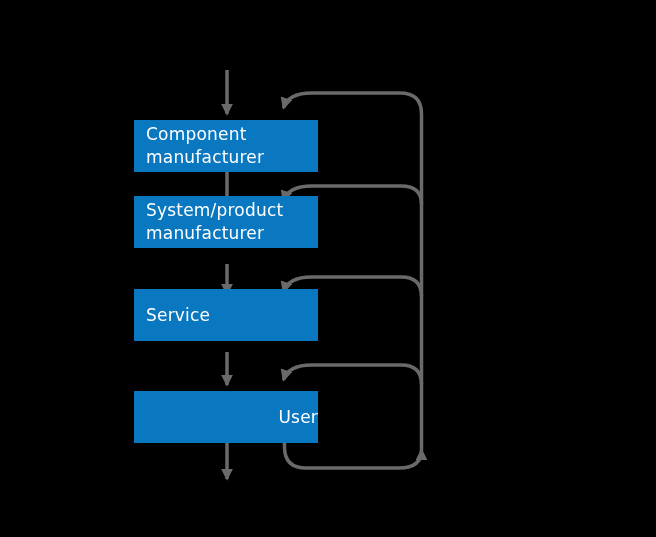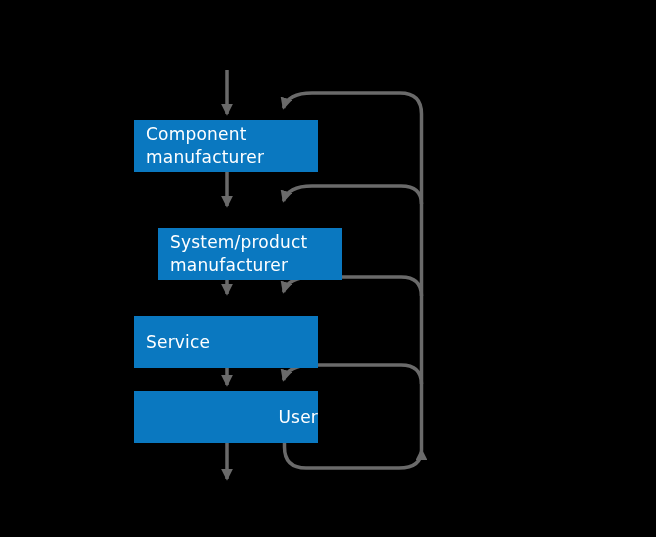--- a/index.html
+++ b/index.html
@@ -48,22 +48,22 @@
     color: var(--box-text);
     display: flex;
     flex-direction: column;
     justify-content: center;
     padding-left: 12px;
     font-size: 17px;
     line-height: 23px;
     letter-spacing: 0.2px;
   }
   .box-1 { top: 120px; }
-  .box-2 { top: 228px; margin-left: 24px; }
-  .box-3 { top: 316px; gap: 6px; }
+  .box-2 { top: 196px; }
+  .box-3 { top: 289px; gap: 6px; }
   .box-4 { top: 391px; align-items: flex-end; }
 </style>
 </head>
 <body>
 
 <div class="canvas">
 
   <svg class="arrow-layer" viewBox="0 0 656 537" xmlns="http://www.w3.org/2000/svg">
     <defs>
       <marker id="ah" viewBox="0 0 10 10" refX="8.5" refY="5" markerWidth="3.4" markerHeight="3.4" orient="auto">

